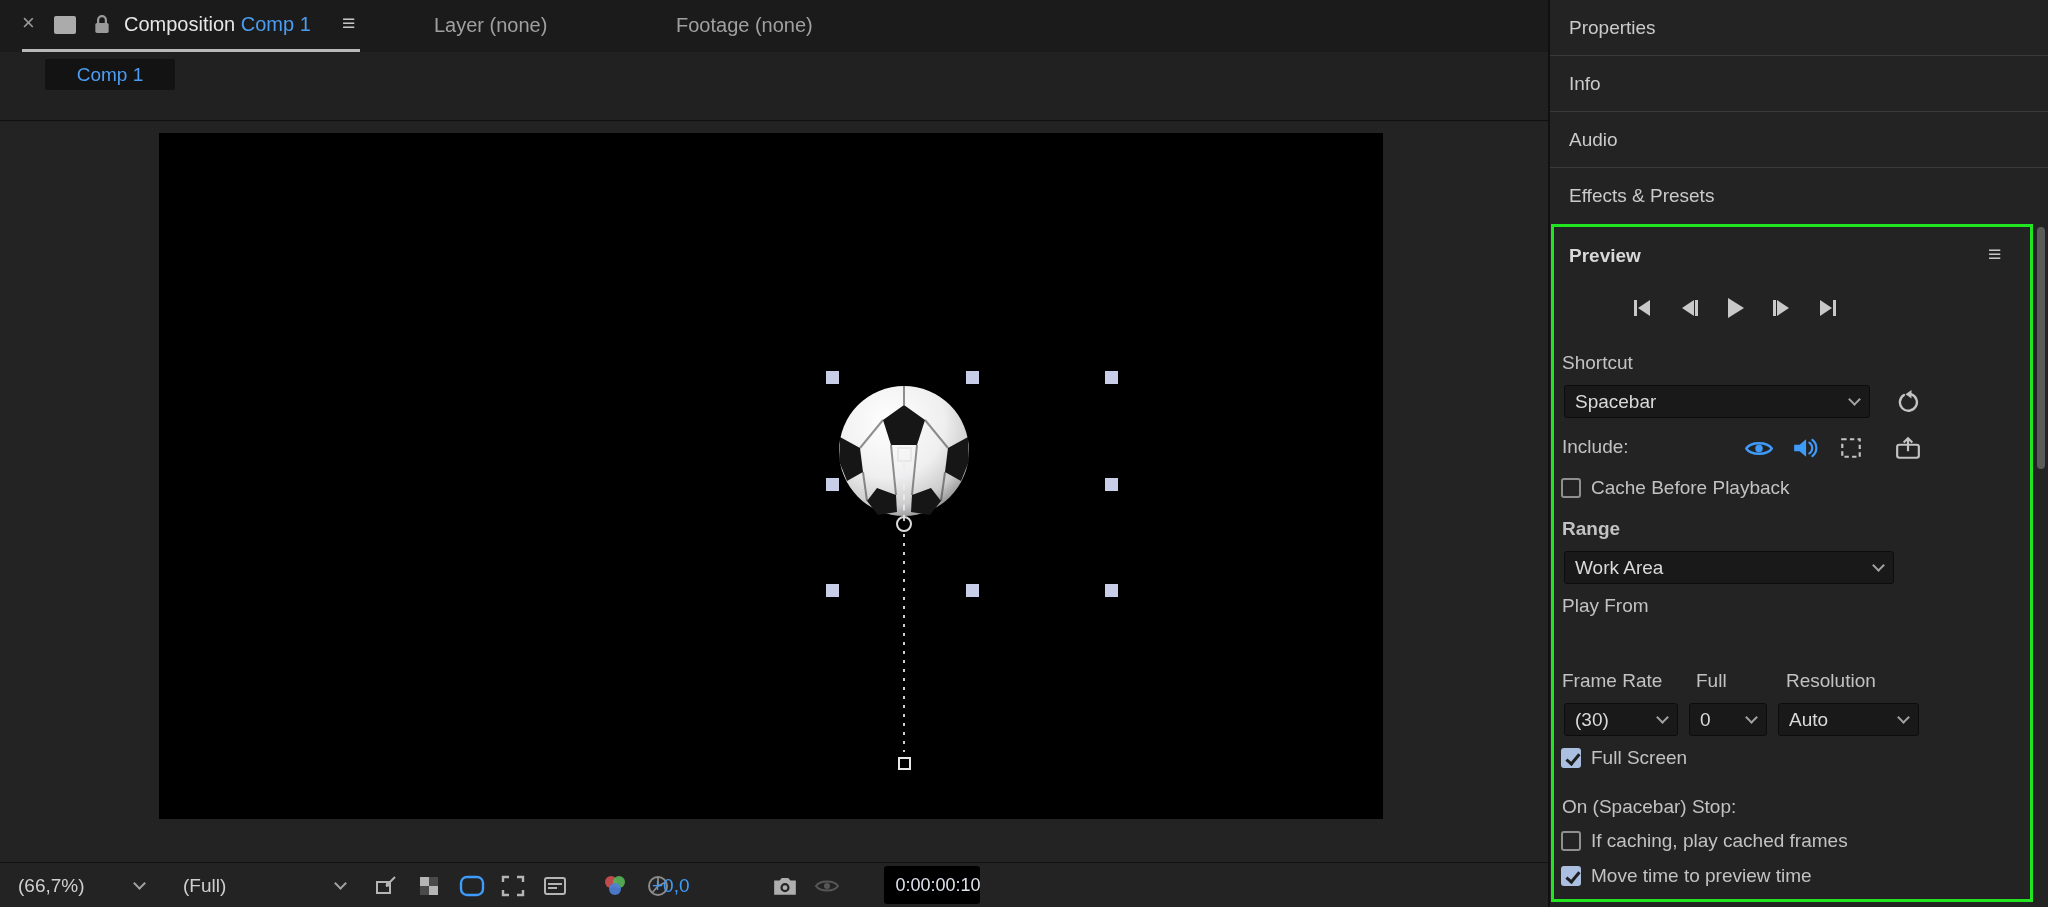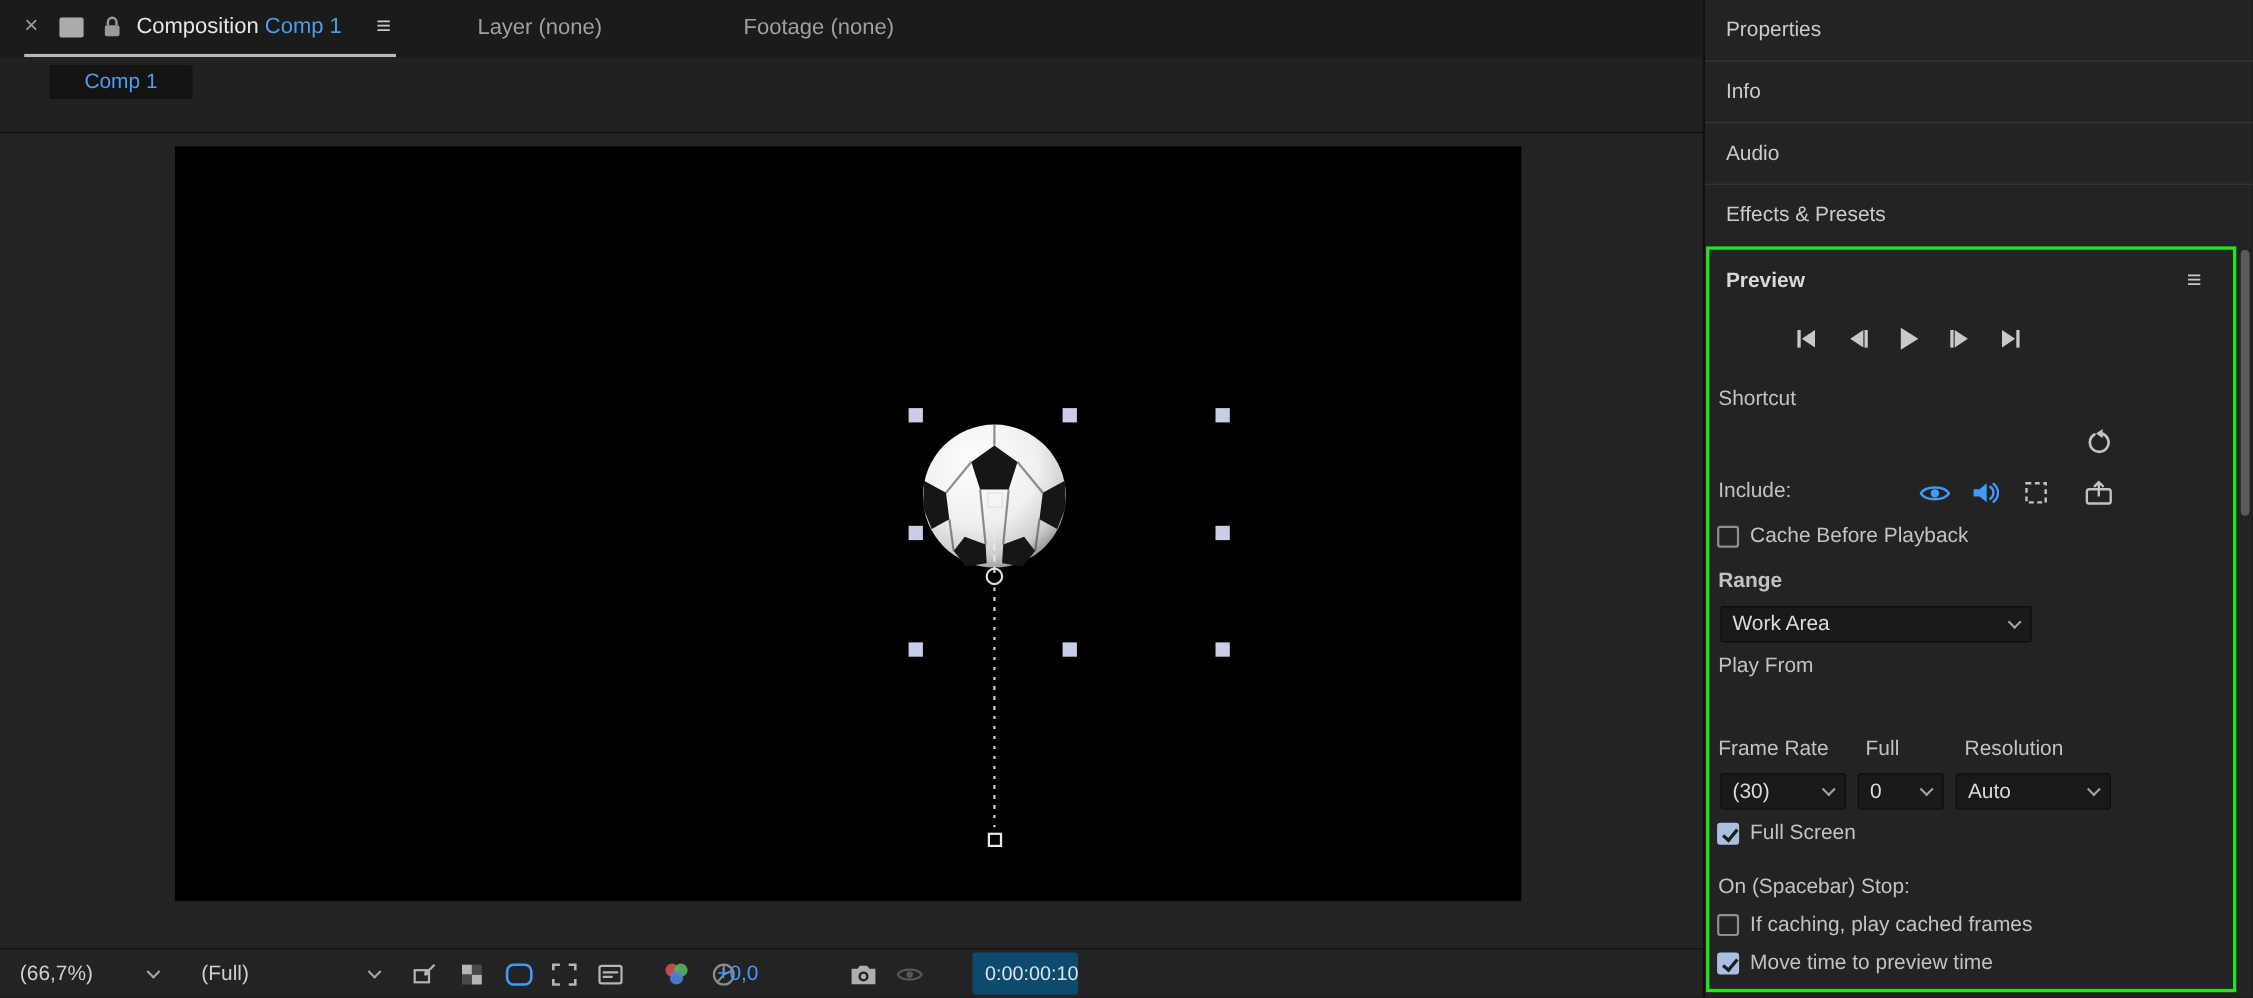--- a/index.html
+++ b/index.html
@@ -28,21 +28,21 @@
   .anchor-line { position:absolute; width:0; border-left:2px dashed rgba(235,235,245,.85); }
   .anchor-circle { position:absolute; width:16px; height:16px; border:2px solid #dddddd; border-radius:50%; }
   .motion-path { position:absolute; width:2px; background-image:repeating-linear-gradient(to bottom,#cfcfcf 0 3px, transparent 3px 9px); }
   .path-end { position:absolute; width:13px; height:13px; border:2px solid #e8e8e8; }
 
   
   .bottom-toolbar { position:absolute; left:0; top:862px; width:1548px; height:45px; background:#232323; border-top:1px solid #121212; }
   .tb-dd { position:absolute; top:9px; height:28px; display:flex; align-items:center; color:#cfcfcf; font-size:19px; }
   .tb-icon { position:absolute; top:8px; width:30px; height:30px; display:flex; align-items:center; justify-content:center; }
   .exposure-val { position:absolute; top:12px; color:#3f9bfa; font-size:19px; }
-  .timecode { position:absolute; left:884px; top:3px; width:96px; height:38px; background:#0c4a6e; border-radius:3px; display:flex; align-items:center; justify-content:center; color:#dfe3ee; font-size:18px;padding-left:12px; }
+  .timecode { position:absolute; left:884px; top:3px; width:96px; height:38px; background:#000000; border-radius:3px; display:flex; align-items:center; justify-content:center; color:#dfe3ee; font-size:18px;padding-left:12px; }
 
   .chev { width:9px; height:9px; border-right:2px solid #a2a2a2; border-bottom:2px solid #a2a2a2; transform:rotate(45deg); margin-top:-5px; flex:none; }
 
   
   .sidebar { position:absolute; left:1548px; top:0; width:500px; height:907px; background:#232323; border-left:2px solid #101010; }
   .side-row { position:absolute; left:0; width:500px; height:56px; border-bottom:1px solid #3a3a3a; display:flex; align-items:center; padding-left:19px; color:#cacaca; font-size:19px; }
   .preview-outline { position:absolute; left:1px; top:224px; width:482px; height:678px; border:3px solid #22e522; pointer-events:none; z-index:6; }
   .scrollbar { position:absolute; left:487px; top:227px; width:8px; height:242px; background:#5a5a5a; border-radius:4px; }
 
   .pv-title { position:absolute; left:19px; top:245px; color:#d8d8d8; font-size:19px; font-weight:bold; }
@@ -241,20 +241,24 @@
       </span>
       <span class="tr-btn">
         <svg width="22" height="20" viewBox="0 0 22 20">
             <polygon points="3,2 15,10 3,18" fill="#c9c9c9"></polygon>
             <rect x="16" y="2" width="3" height="16" fill="#c9c9c9"></rect>
           </svg>
       </span>
     </div>
 
     <span class="plabel" style="left:12px;top:352px;">Shortcut</span>
+    <div class="dd" style="left:14px;top:385px;width:306px;">
+      <span>Spacebar</span>
+        <span class="chev"></span>
+    </div>
     <span class="icon-btn" style="left:342px;top:387px;">
       <svg width="24" height="24" viewBox="0 0 24 24">
           <path d="M9 5 A 8.5 8.5 0 1 0 16 4.2" stroke="#c3c3c3" stroke-width="2.4" fill="none" stroke-linecap="round"></path>
           <polygon points="16.5,0 16.5,8.5 10.5,4.2" fill="#c3c3c3"></polygon>
         </svg>
     </span>
 
     <span class="plabel" style="left:12px;top:436px;">Include:</span>
     <span class="icon-btn" style="left:194px;top:433px;">
       <svg width="28" height="19" viewBox="0 0 24 16">
@@ -279,21 +283,21 @@
           <path d="M12 14 V2 M8 6 L12 2 L16 6" stroke="#c3c3c3" stroke-width="2" fill="none"></path>
         </svg>
     </span>
 
     <div class="check-row" style="left:11px;top:477px;justify-content:center;">
       <span class="checkbox"></span>
       <span class="check-label">Cache Before Playback</span>
     </div>
 
     <span class="plabel" style="left:12px;top:518px;font-weight:bold;">Range</span>
-    <div class="dd" style="left:14px;top:551px;width:283px;">
+    <div class="dd" style="left:14px;top:551px;width:330px;">
       <span>Work Area</span>
         <span class="chev"></span>
     </div>
 
     <span class="plabel" style="left:12px;top:595px;">Play From</span>
 
     <span class="plabel" style="left:12px;top:670px;">Frame Rate</span>
     <span class="plabel" style="left:146px;top:670px;">Full</span>
     <span class="plabel" style="left:236px;top:670px;">Resolution</span>
 

